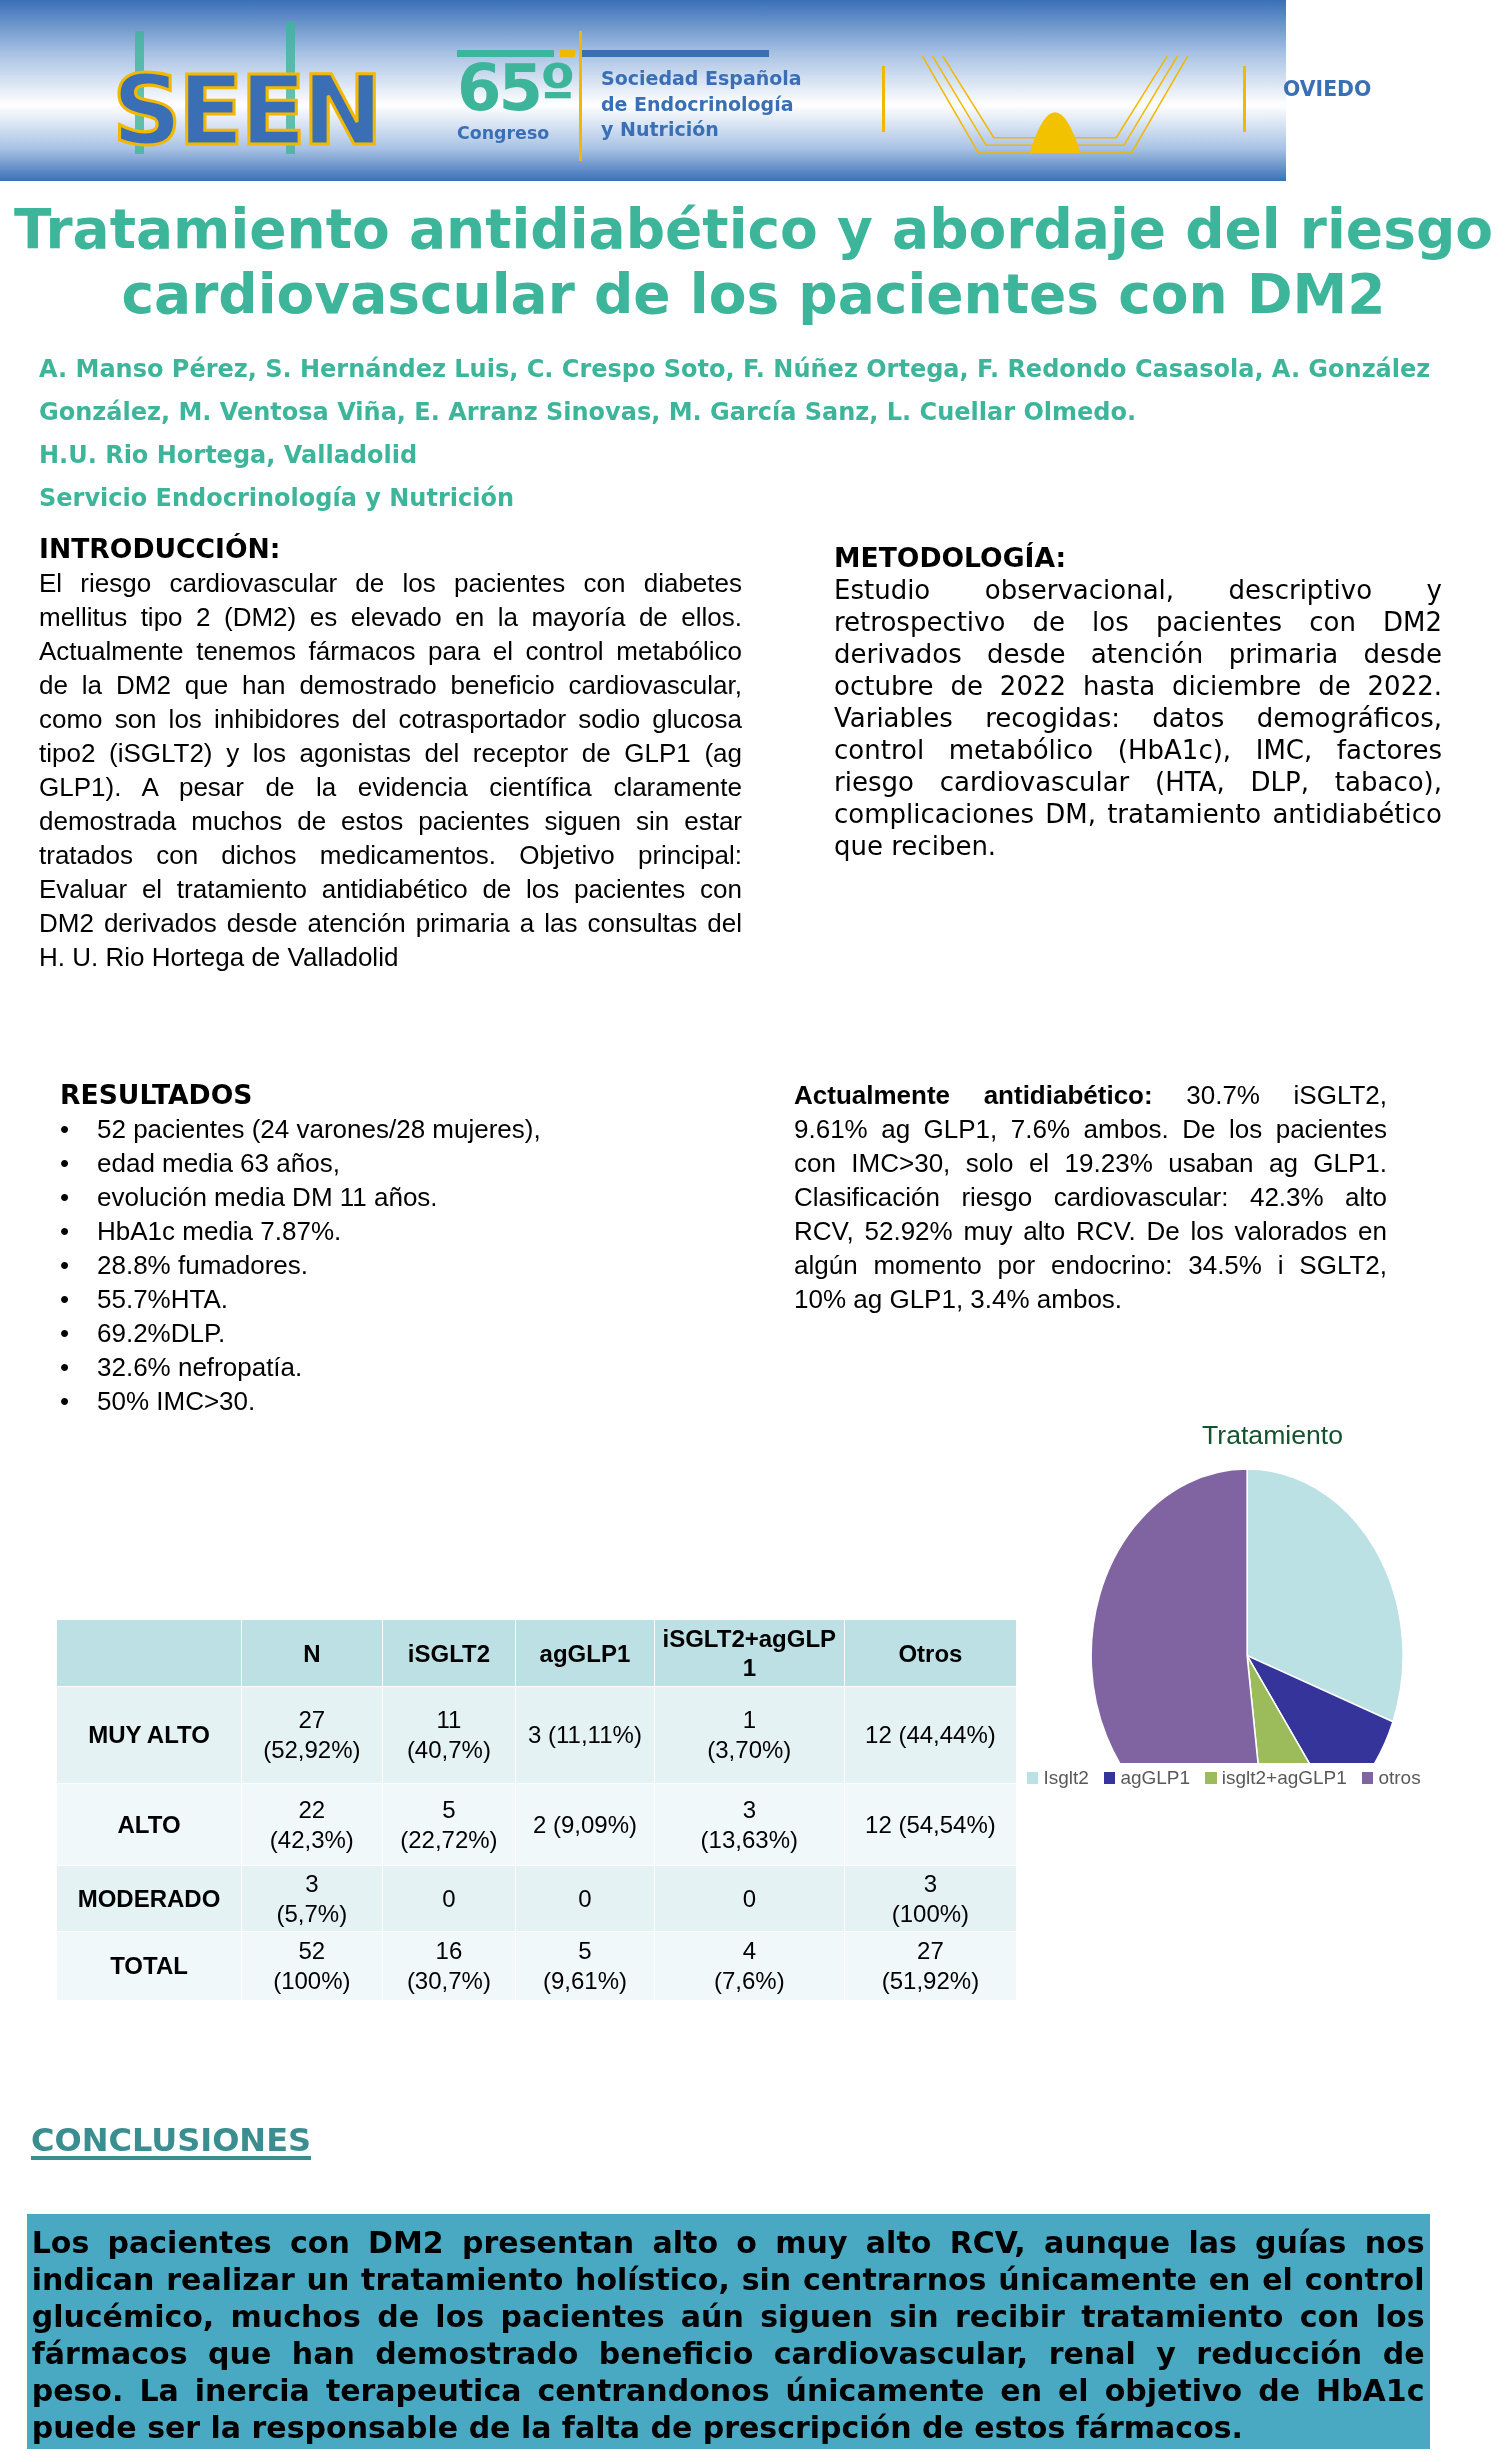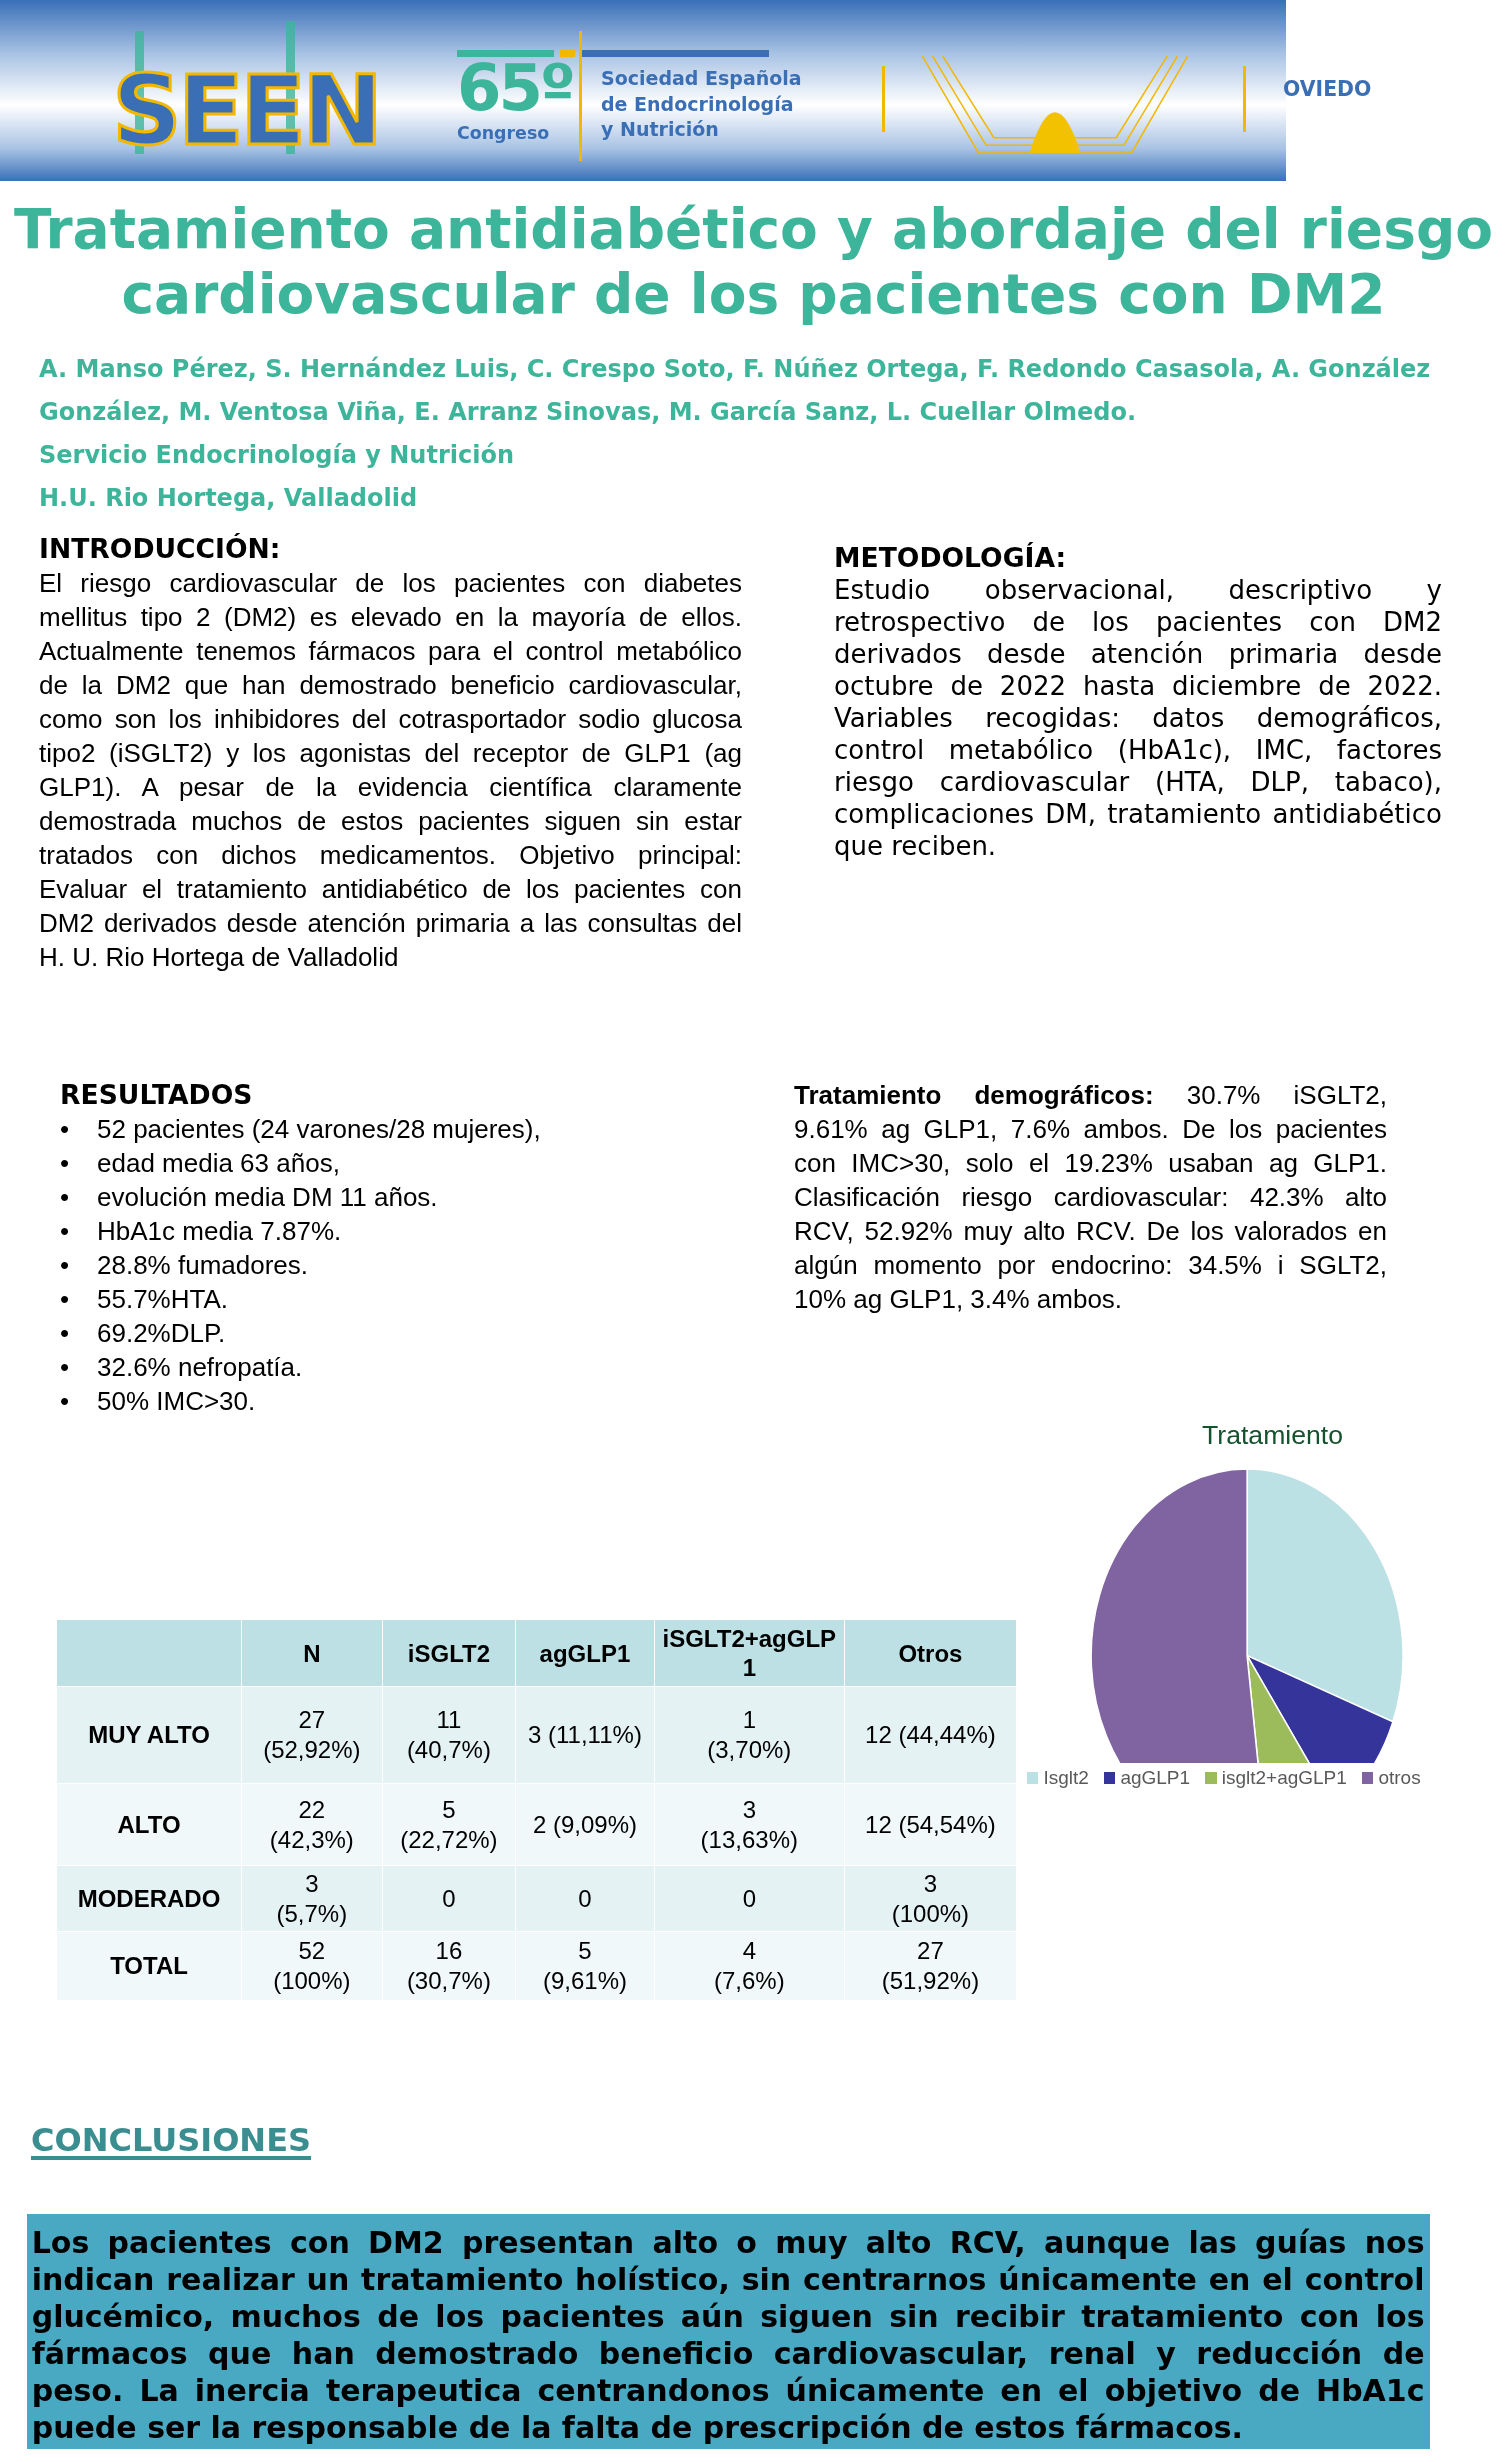--- a/index.html
+++ b/index.html
@@ -86,22 +86,22 @@
   <div class="oviedo">OVIEDO</div>
 </div>
 
 <div class="title">
   <div>Tratamiento antidiabético y abordaje del riesgo</div>
   <div>cardiovascular de los pacientes con DM2</div>
 </div>
 
 <div class="authors">
   <div>A. Manso Pérez, S. Hernández Luis, C. Crespo Soto, F. Núñez Ortega, F. Redondo Casasola, A. González González, M. Ventosa Viña, E. Arranz Sinovas, M. García Sanz,  L. Cuellar Olmedo.</div>
+  <div>H.U. Rio Hortega, Valladolid</div>
   <div>Servicio Endocrinología y Nutrición</div>
-  <div>H.U. Rio Hortega, Valladolid</div>
 </div>
 
 <div class="intro">
   <div class="sec-h">INTRODUCCIÓN:</div>
   <div>El riesgo cardiovascular de los pacientes con diabetes mellitus tipo 2 (DM2) es elevado en la mayoría de ellos. Actualmente tenemos fármacos para el control metabólico de la DM2 que han demostrado beneficio cardiovascular, como son los inhibidores del cotrasportador sodio glucosa tipo2 (iSGLT2) y los agonistas del receptor de GLP1 (ag GLP1). A pesar de la evidencia científica claramente demostrada muchos de estos pacientes siguen sin estar tratados con dichos medicamentos. Objetivo principal: Evaluar el tratamiento antidiabético de los pacientes con DM2 derivados desde atención primaria a las consultas del H. U. Rio Hortega de Valladolid</div>
 </div>
 
 <div class="metodo">
   <div class="sec-h">METODOLOGÍA:</div>
   <div class="body">Estudio observacional, descriptivo y retrospectivo de los pacientes con DM2 derivados desde atención primaria  desde octubre de 2022 hasta diciembre de 2022. Variables recogidas: datos demográficos, control metabólico (HbA1c), IMC, factores riesgo cardiovascular (HTA, DLP, tabaco), complicaciones DM, tratamiento antidiabético que reciben.</div>
@@ -115,21 +115,21 @@
     <li>evolución media DM 11 años.</li>
     <li>HbA1c media 7.87%.</li>
     <li>28.8% fumadores.</li>
     <li>55.7%HTA.</li>
     <li>69.2%DLP.</li>
     <li>32.6% nefropatía.</li>
     <li>50% IMC&gt;30.</li>
   </ul>
 </div>
 
-<div class="trat"><b>Tratamiento demográficos:</b><span> 30.7% iSGLT2, 9.61% ag GLP1, 7.6% ambos.  De los pacientes con IMC&gt;30, solo el 19.23% usaban ag GLP1. Clasificación riesgo cardiovascular: 42.3% alto RCV, 52.92% muy alto RCV. De los valorados en algún momento por endocrino: 34.5% i SGLT2, 10% ag GLP1, 3.4% ambos.</span></div>
+<div class="trat"><b>Actualmente antidiabético:</b><span> 30.7% iSGLT2, 9.61% ag GLP1, 7.6% ambos.  De los pacientes con IMC&gt;30, solo el 19.23% usaban ag GLP1. Clasificación riesgo cardiovascular: 42.3% alto RCV, 52.92% muy alto RCV. De los valorados en algún momento por endocrino: 34.5% i SGLT2, 10% ag GLP1, 3.4% ambos.</span></div>
 
 <div class="pie-wrap">
   <div class="pie-title">Tratamiento</div>
   <svg class="pie-svg" id="pie" width="485" height="358" viewBox="0 0 948 700">
       <path d="M440 490 L440 125 A305 365 0 0 1 725.1799540190516 619.4307837705255 Z" fill="#bce1e5" stroke="#ffffff" stroke-width="3"></path>
       <path d="M440 490 L725.1799540190516 619.4307837705255 A305 365 0 0 1 613.2597477530026 790.3891110511846 Z" fill="#35349a" stroke="#ffffff" stroke-width="3"></path>
       <path d="M440 490 L613.2597477530026 790.3891110511846 A305 365 0 0 1 476.76368747787353 852.3387390457897 Z" fill="#9cbb5a" stroke="#ffffff" stroke-width="3"></path>
       <path d="M440 490 L476.76368747787353 852.3387390457897 A305 365 0 1 1 439.99999999999994 125 Z" fill="#8064a1" stroke="#ffffff" stroke-width="3"></path>
     </svg>
   <div class="legend">

